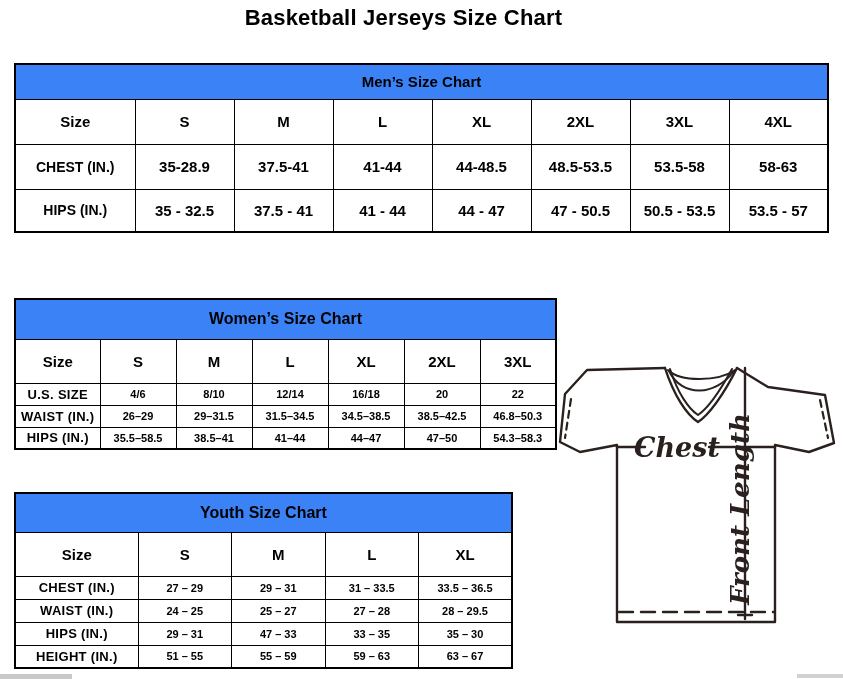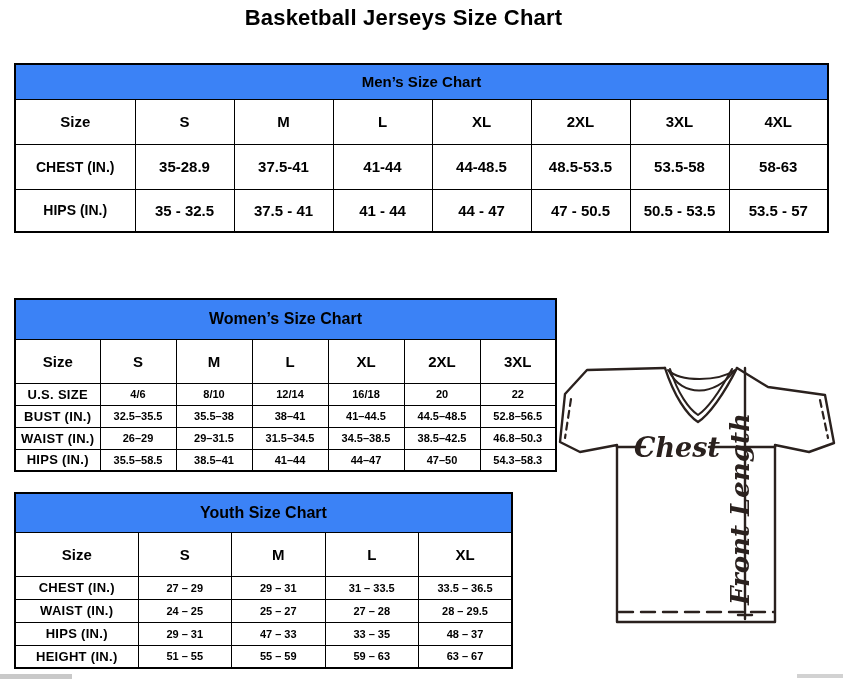--- a/index.html
+++ b/index.html
@@ -117,29 +117,20 @@
       <tr style="height:22px">
         <td class="lbl2">U.S. SIZE</td>
         <td class="sm">4/6</td>
         <td class="sm">8/10</td>
         <td class="sm">12/14</td>
         <td class="sm">16/18</td>
         <td class="sm">20</td>
         <td class="sm">22</td>
       </tr>
       <tr style="height:22px">
-        <td class="lbl2">BUST (IN.)</td>
-        <td class="sm">32.5–35.5</td>
-        <td class="sm">35.5–38</td>
-        <td class="sm">38–41</td>
-        <td class="sm">41–44.5</td>
-        <td class="sm">44.5–48.5</td>
-        <td class="sm">52.8–56.5</td>
-      </tr>
-      <tr style="height:22px">
         <td class="lbl2">WAIST (IN.)</td>
         <td class="sm">26–29</td>
         <td class="sm">29–31.5</td>
         <td class="sm">31.5–34.5</td>
         <td class="sm">34.5–38.5</td>
         <td class="sm">38.5–42.5</td>
         <td class="sm">46.8–50.3</td>
       </tr>
       <tr style="height:22px">
         <td class="lbl2">HIPS (IN.)</td>
@@ -184,21 +175,21 @@
         <td class="sm">24 – 25</td>
         <td class="sm">25 – 27</td>
         <td class="sm">27 – 28</td>
         <td class="sm">28 – 29.5</td>
       </tr>
       <tr style="height:23px">
         <td class="lbl2">HIPS (IN.)</td>
         <td class="sm">29 – 31</td>
         <td class="sm">47 – 33</td>
         <td class="sm">33 – 35</td>
-        <td class="sm">48 – 37</td>
+        <td class="sm">35 – 30</td>
       </tr>
       <tr style="height:23px">
         <td class="lbl2">HEIGHT (IN.)</td>
         <td class="sm">51 – 55</td>
         <td class="sm">55 – 59</td>
         <td class="sm">59 – 63</td>
         <td class="sm">63 – 67</td>
       </tr>
     </tbody>
   </table>

